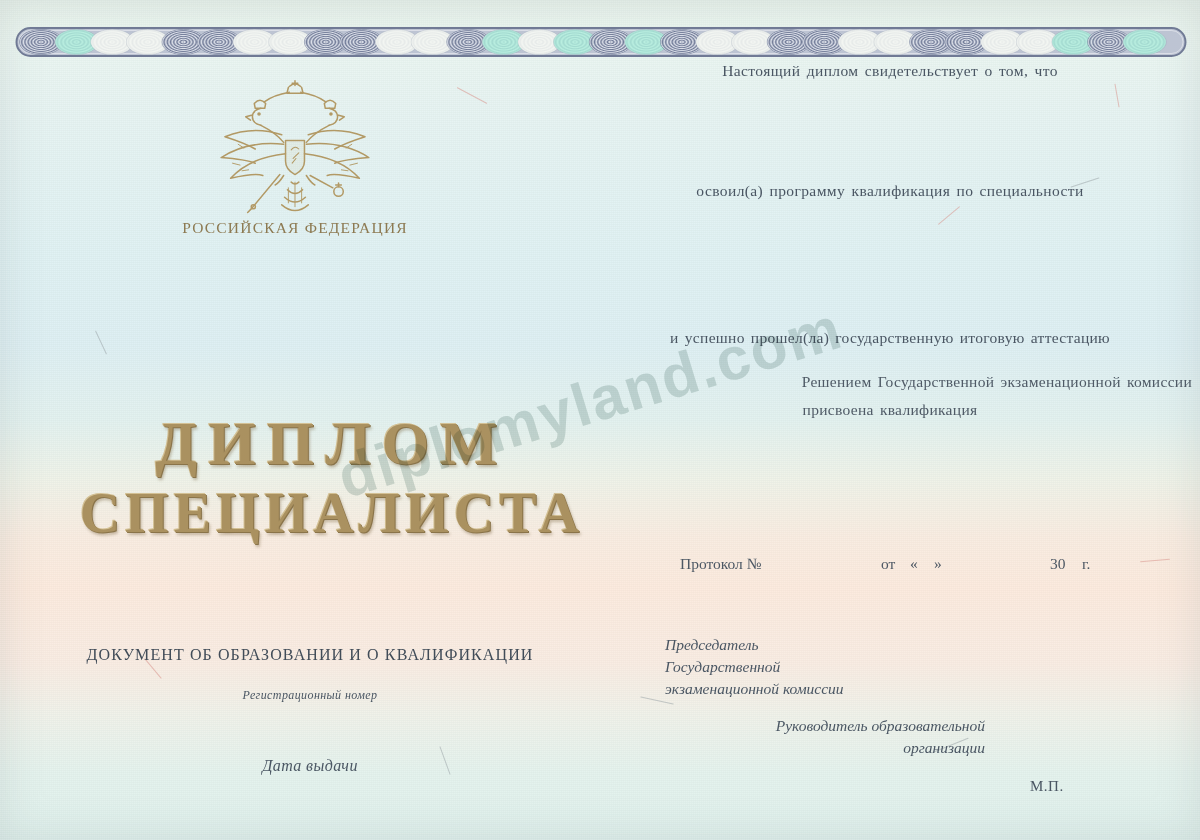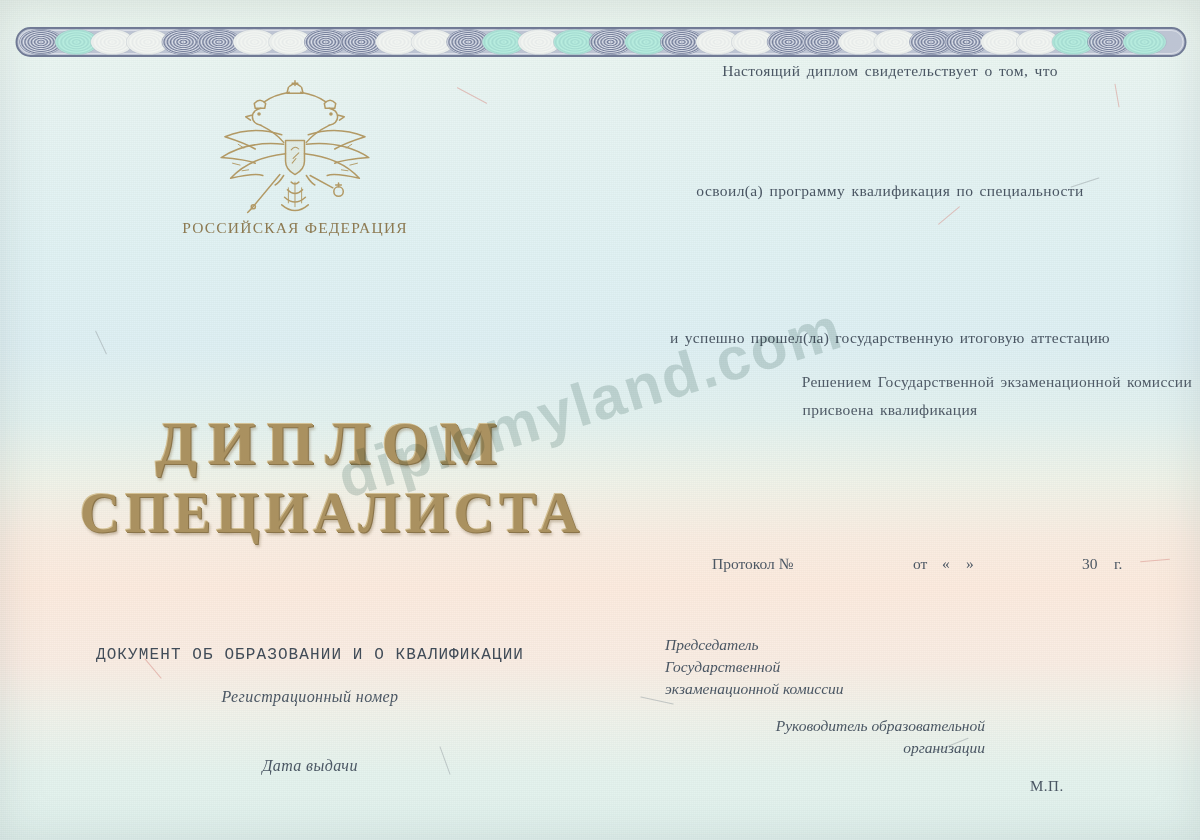--- a/index.html
+++ b/index.html
@@ -57,32 +57,32 @@
 
   .watermark{
     left:310px;top:368px;width:560px;text-align:center;z-index:4;
     font-family:"Liberation Sans", sans-serif;font-weight:700;font-size:60px;
     color:#93aaa4;opacity:.38;letter-spacing:2px;
     transform:rotate(-17deg);transform-origin:center;
     mix-blend-mode:multiply;pointer-events:none;}
 
   .protocol-row{left:588px;top:555px;width:604px;height:22px;z-index:2;
     font-size:15.5px;color:#4d5864;}
-  .protocol-row span{position:absolute;top:0;margin-left:32px;}
+  .protocol-row span{position:absolute;top:0;}
   .p-label{left:92px;}
   .p-from{left:293px;}
   .p-oq{left:322px;}
   .p-cq{left:346px;}
   .p-year{left:462px;}
   .p-suffix{left:494px;}
 
   .doc-type{left:30px;top:646px;width:560px;text-align:center;
-    font-size:16px;color:#414c58;letter-spacing:1.1px;z-index:2;font-family:Liberation Mono, monospace;}
+    font-size:16px;color:#414c58;letter-spacing:1.1px;z-index:2;}
   .reg-label{left:30px;top:688px;width:560px;text-align:center;
-    font-size:16px;font-style:italic;color:#4a5663;letter-spacing:.4px;z-index:2;font-family:Liberation Serif, serif;}
+    font-size:12px;font-style:italic;color:#4a5663;letter-spacing:.4px;z-index:2;font-family:Liberation Serif, serif;}
   .date-label{left:30px;top:757px;width:560px;text-align:center;
     font-size:16px;font-style:italic;color:#4a5663;letter-spacing:.4px;z-index:2;}
 
   .chairman{left:665px;top:634px;width:320px;z-index:2;
     font-size:15.5px;font-style:italic;color:#4a5663;line-height:22px;}
   .head-org{left:665px;top:715px;width:320px;z-index:2;
     font-size:15.5px;font-style:italic;color:#4a5663;line-height:22px;text-align:right;}
   .seal{left:1030px;top:778px;width:80px;z-index:2;
     font-size:15px;color:#4a5663;letter-spacing:.5px;}
 

